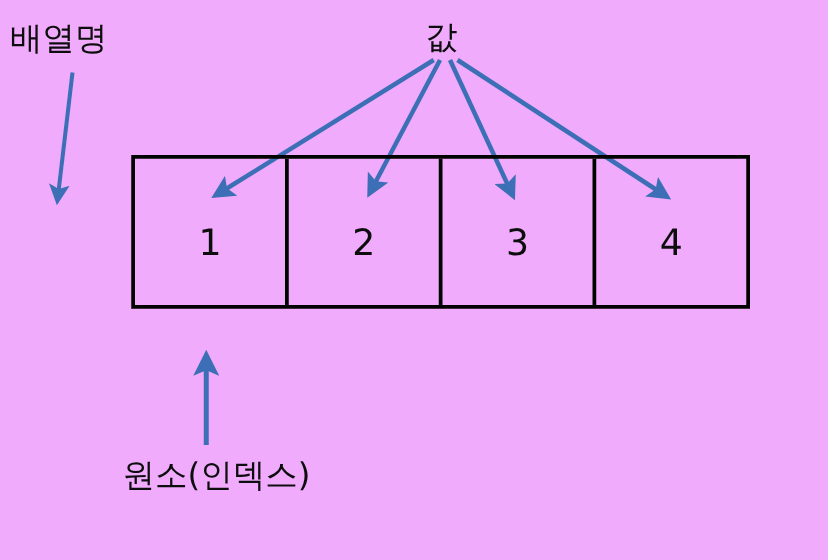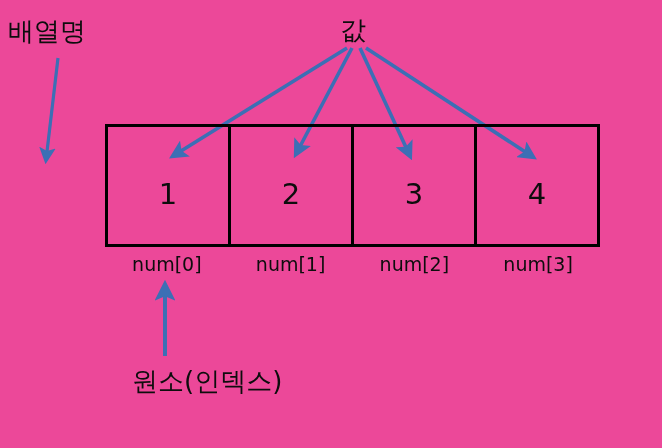--- a/index.html
+++ b/index.html
@@ -4,21 +4,21 @@
 <style>
   html, body {
     margin: 0;
     padding: 0;
     background: #ffffff;
   }
   #canvas {
     position: relative;
     width: 662px;
     height: 448px;
-    background: #ec4899;
+    background: #f0abfc;
     font-family: "DejaVu Sans", "Liberation Sans", sans-serif;
     overflow: hidden;
   }
   .lbl {
     position: absolute;
     color: #0d0d0d;
     white-space: nowrap;
     line-height: 1;
   }
   
@@ -37,21 +37,20 @@
   #value-label {
     left: 340px;
     top: 17px;
     font-size: 26px;
   }
   
   #element-index-label {
     left: 98px;
     top: 368px;
     font-size: 26px;
-    margin-left: 34px;
   }
   
   #array-box {
     position: absolute;
     left: 105px;
     top: 124px;
     width: 495px;
     height: 123px;
     border: 3px solid #000000;
     box-sizing: border-box;
@@ -138,20 +137,14 @@
       <span class="cell-value">2</span>
     </div>
     <div class="cell">
       <span class="cell-value">3</span>
     </div>
     <div class="cell">
       <span class="cell-value">4</span>
     </div>
   </div>
 
-  <div id="index-row">
-    <div class="index-label">num[0]</div>
-    <div class="index-label">num[1]</div>
-    <div class="index-label">num[2]</div>
-    <div class="index-label">num[3]</div>
-  </div>
 
 </div>
 
 </body></html>

